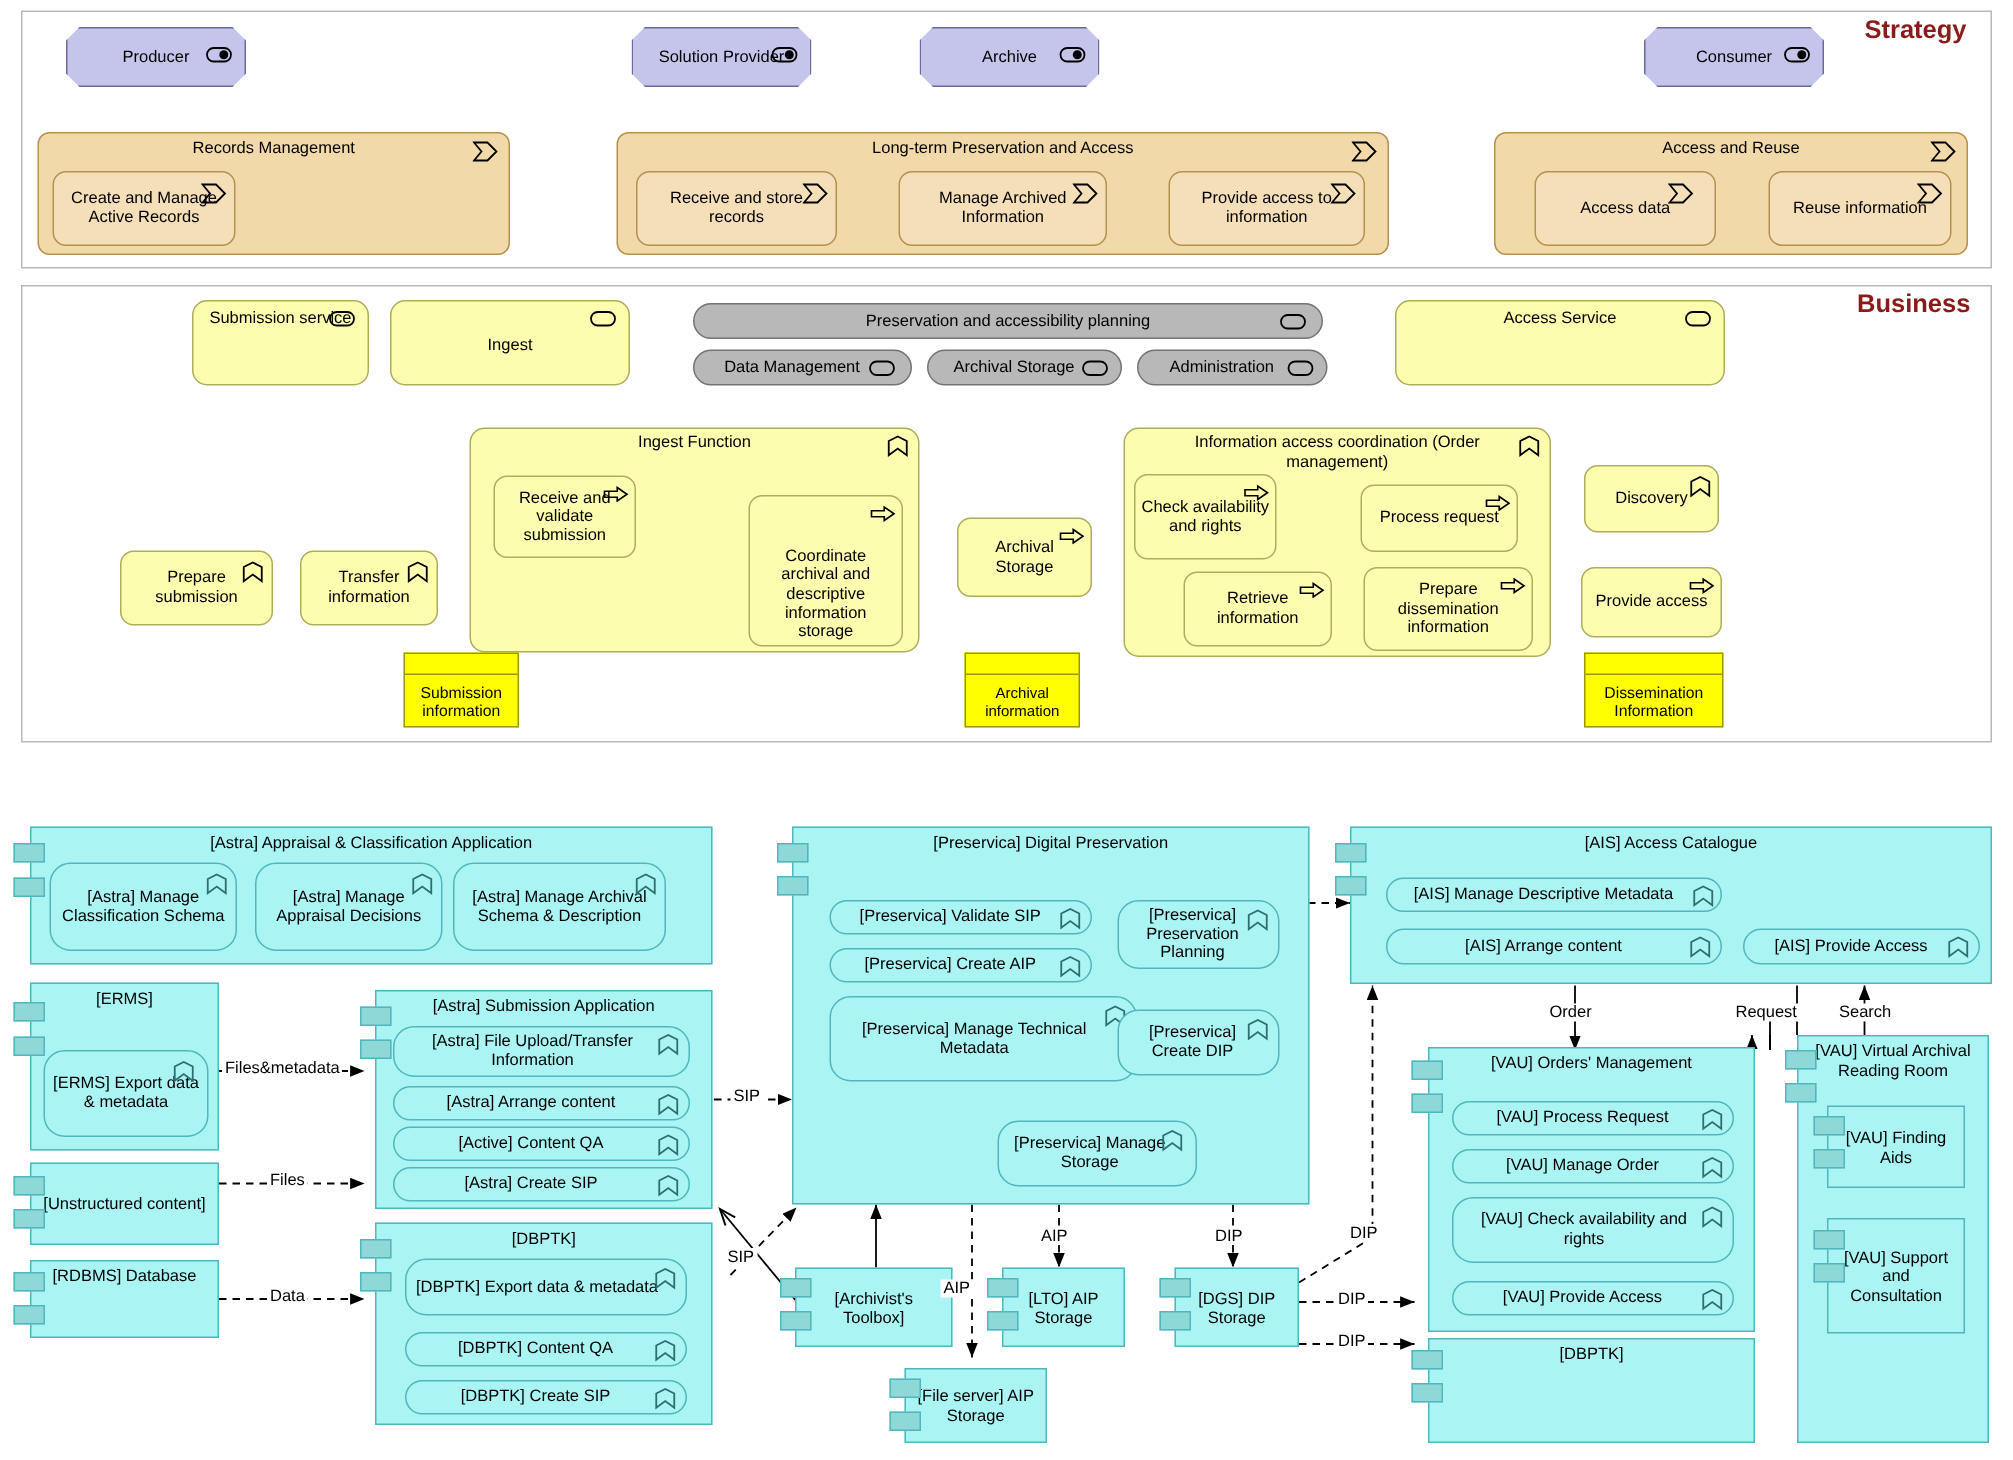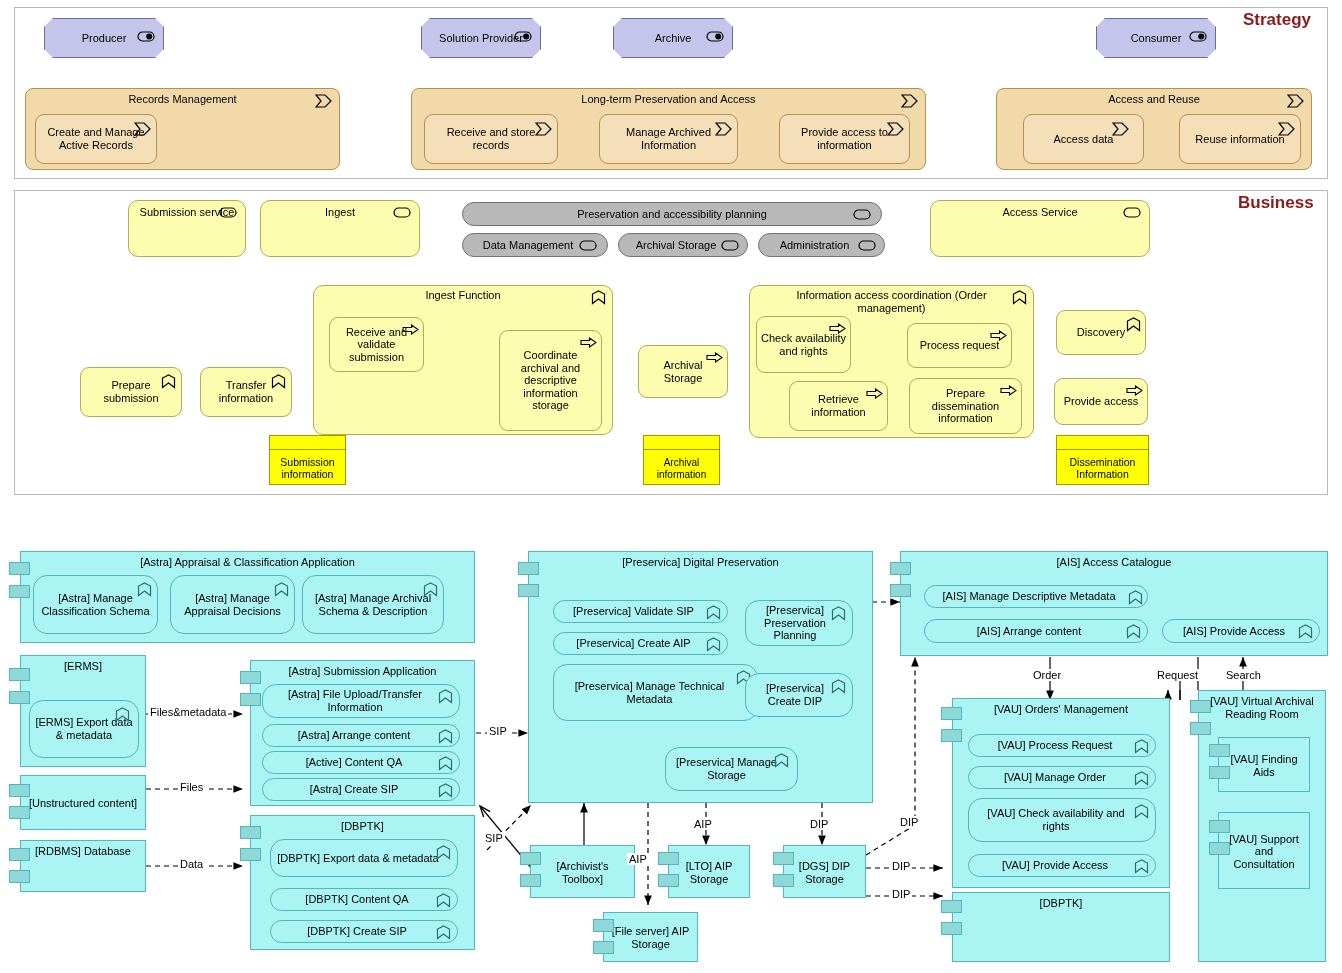--- a/index.html
+++ b/index.html
@@ -267,21 +267,21 @@
   <div class="layer-title" style="left:1238px;top:193px;">Business</div>
 
   <div class="node bservice" style="left:128px;top:200px;width:118px;height:57px;">
     <span class="lbl">Submission service</span>
     <span class="ico" style="right:8px;top:6px;">
       <svg width="18" height="11" viewBox="0 0 18 11">
           <rect x="1" y="1" width="16" height="9" rx="4.5" fill="none" stroke="#000" stroke-width="1.2"></rect>
         </svg>
     </span>
   </div>
-  <div class="node bservice" style="left:260px;top:200px;width:160px;height:57px;">
+  <div class="node bservice" style="left:260px;top:200px;width:160px;height:57px;align-items:center;">
     <span class="lbl">Ingest</span>
     <span class="ico" style="right:8px;top:6px;">
       <svg width="18" height="11" viewBox="0 0 18 11">
           <rect x="1" y="1" width="16" height="9" rx="4.5" fill="none" stroke="#000" stroke-width="1.2"></rect>
         </svg>
     </span>
   </div>
   <div class="node bservice" style="left:930px;top:200px;width:220px;height:57px;">
     <span class="lbl">Access Service</span>
     <span class="ico" style="right:8px;top:6px;">
@@ -350,21 +350,21 @@
     </span>
   </div>
   <div class="node bproc" style="left:329px;top:317px;width:95px;height:55px;">
     <span class="lbl">Receive and validate submission</span>
     <span class="ico" style="right:4px;top:6px;">
       <svg width="17" height="11" viewBox="0 0 17 11">
           <path d="M1,3.5 L9.5,3.5 L9.5,1 L16,5.5 L9.5,10 L9.5,7.5 L1,7.5 z" fill="none" stroke="#000" stroke-width="1.1"></path>
         </svg>
     </span>
   </div>
-  <div class="node bproc" style="left:499px;top:330px;width:103px;height:101px;">
+  <div class="node bproc" style="left:499px;top:330px;width:103px;height:101px;align-items:flex-end;">
     <span class="lbl">Coordinate archival and descriptive information storage</span>
     <span class="ico" style="right:4px;top:6px;">
       <svg width="17" height="11" viewBox="0 0 17 11">
           <path d="M1,3.5 L9.5,3.5 L9.5,1 L16,5.5 L9.5,10 L9.5,7.5 L1,7.5 z" fill="none" stroke="#000" stroke-width="1.1"></path>
         </svg>
     </span>
   </div>
 
   <div class="node bproc" style="left:638px;top:345px;width:90px;height:53px;">
     <span class="lbl">Archival Storage</span>

